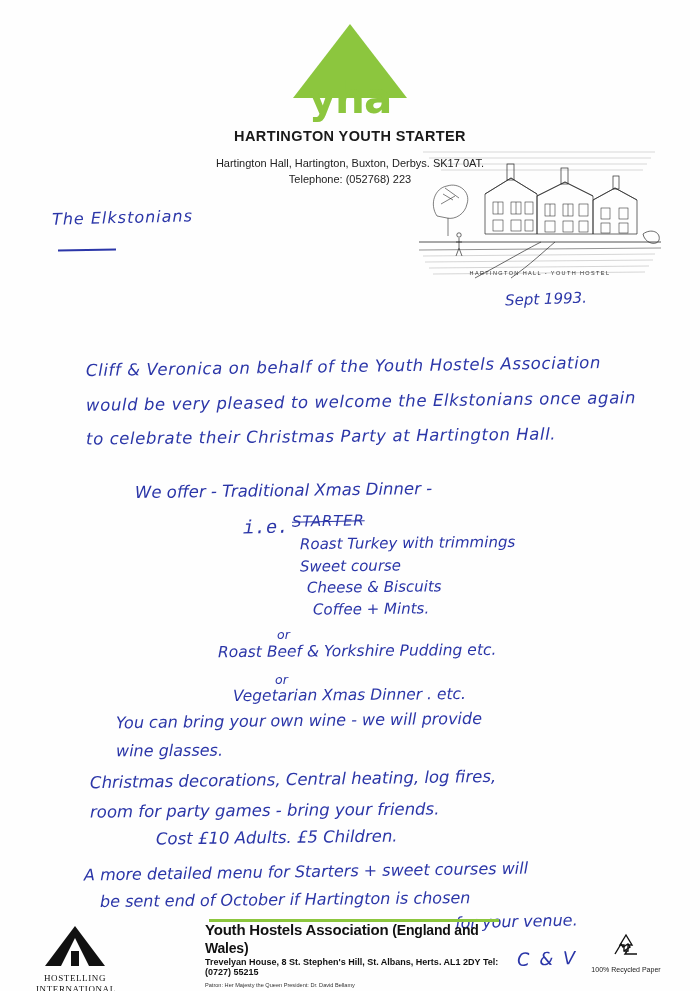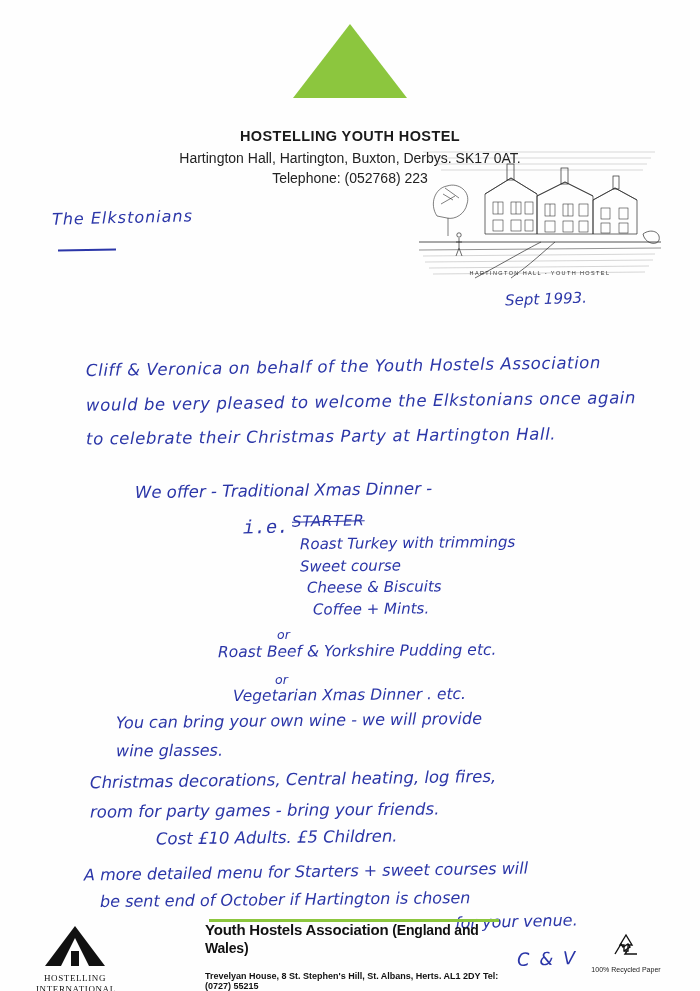--- a/index.html
+++ b/index.html
@@ -52,22 +52,22 @@
   }
   .hostel-name {
     margin-top: 6px;
     font-family: "Liberation Sans", sans-serif;
     font-weight: bold;
     font-size: 14.5px;
     letter-spacing: 0.4px;
     color: #1a1a1a;
   }
   .hostel-address {
-    margin-top: 4px;
-    font-size: 14px;
+    margin-top: 12px;
+    font-size: 11px;
     color: #222;
     line-height: 1.45;
   }
 
   
   .engraving {
     position: absolute;
     left: 415px;
     top: 138px;
     width: 250px;
@@ -171,21 +171,21 @@
   }
   .yha-title {
     font-weight: bold;
     font-size: 15px;
     color: #111;
     letter-spacing: -0.2px;
     line-height: 1.2;
   }
   .yha-title .wales { font-size: 14px; }
   .footer-addr {
-    margin-top: 14px;
+    margin-top: 0;
     font-size: 9px;
     font-weight: bold;
     color: #111;
   }
   .footer-small {
     margin-top: 4px;
     font-size: 5.6px;
     color: #333;
     line-height: 1.5;
   }
@@ -230,22 +230,23 @@
 </head>
 <body>
 
 <div class="page">
 
   <div class="letterhead">
     <div class="yha-logo">
       <svg class="yha-triangle" width="118" height="78" viewBox="0 0 118 78">
         <polygon points="59,2 116,76 2,76" fill="#8cc63e"></polygon>
       </svg>
-    </div>
-    <div class="hostel-name">HOSTELLING YOUTH HOSTEL</div>
+      <div class="yha-word">yha</div>
+    </div>
+    <div class="hostel-name">HARTINGTON YOUTH STARTER</div>
     <div class="hostel-address">
       <div>Hartington Hall, Hartington, Buxton, Derbys. SK17 0AT.</div>
       <div>Telephone: (052768) 223</div>
     </div>
   </div>
 
   <svg class="engraving" viewBox="0 0 250 145">
     <g stroke="#2a2a2a" stroke-width="0.7" fill="none">
 
       <g stroke-width="0.35" opacity="0.5">

